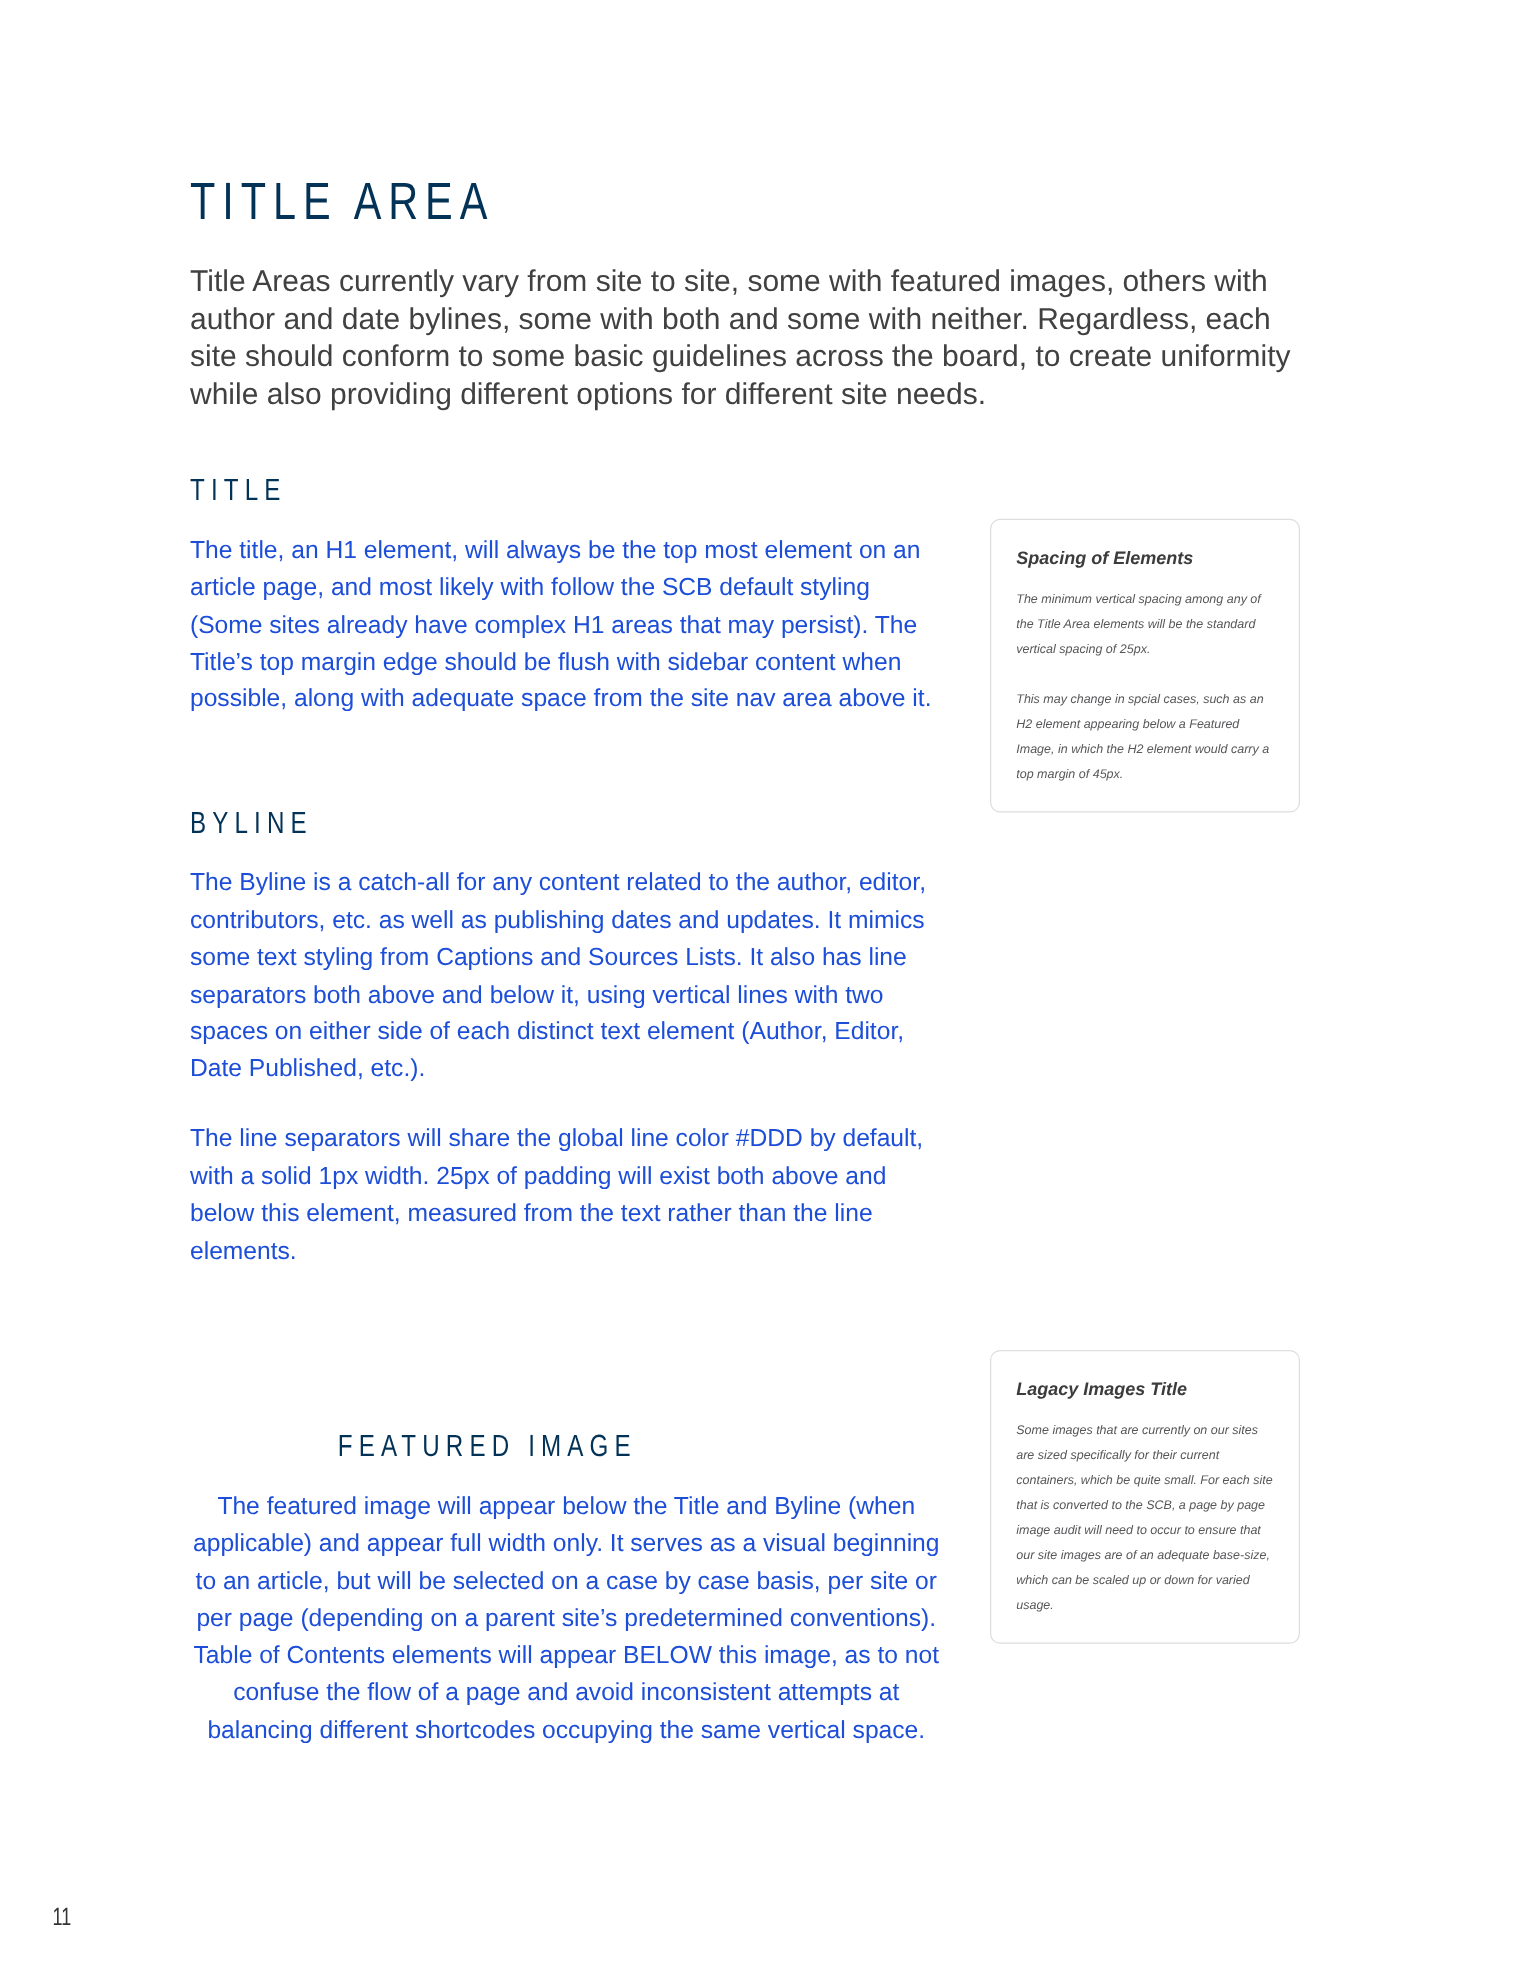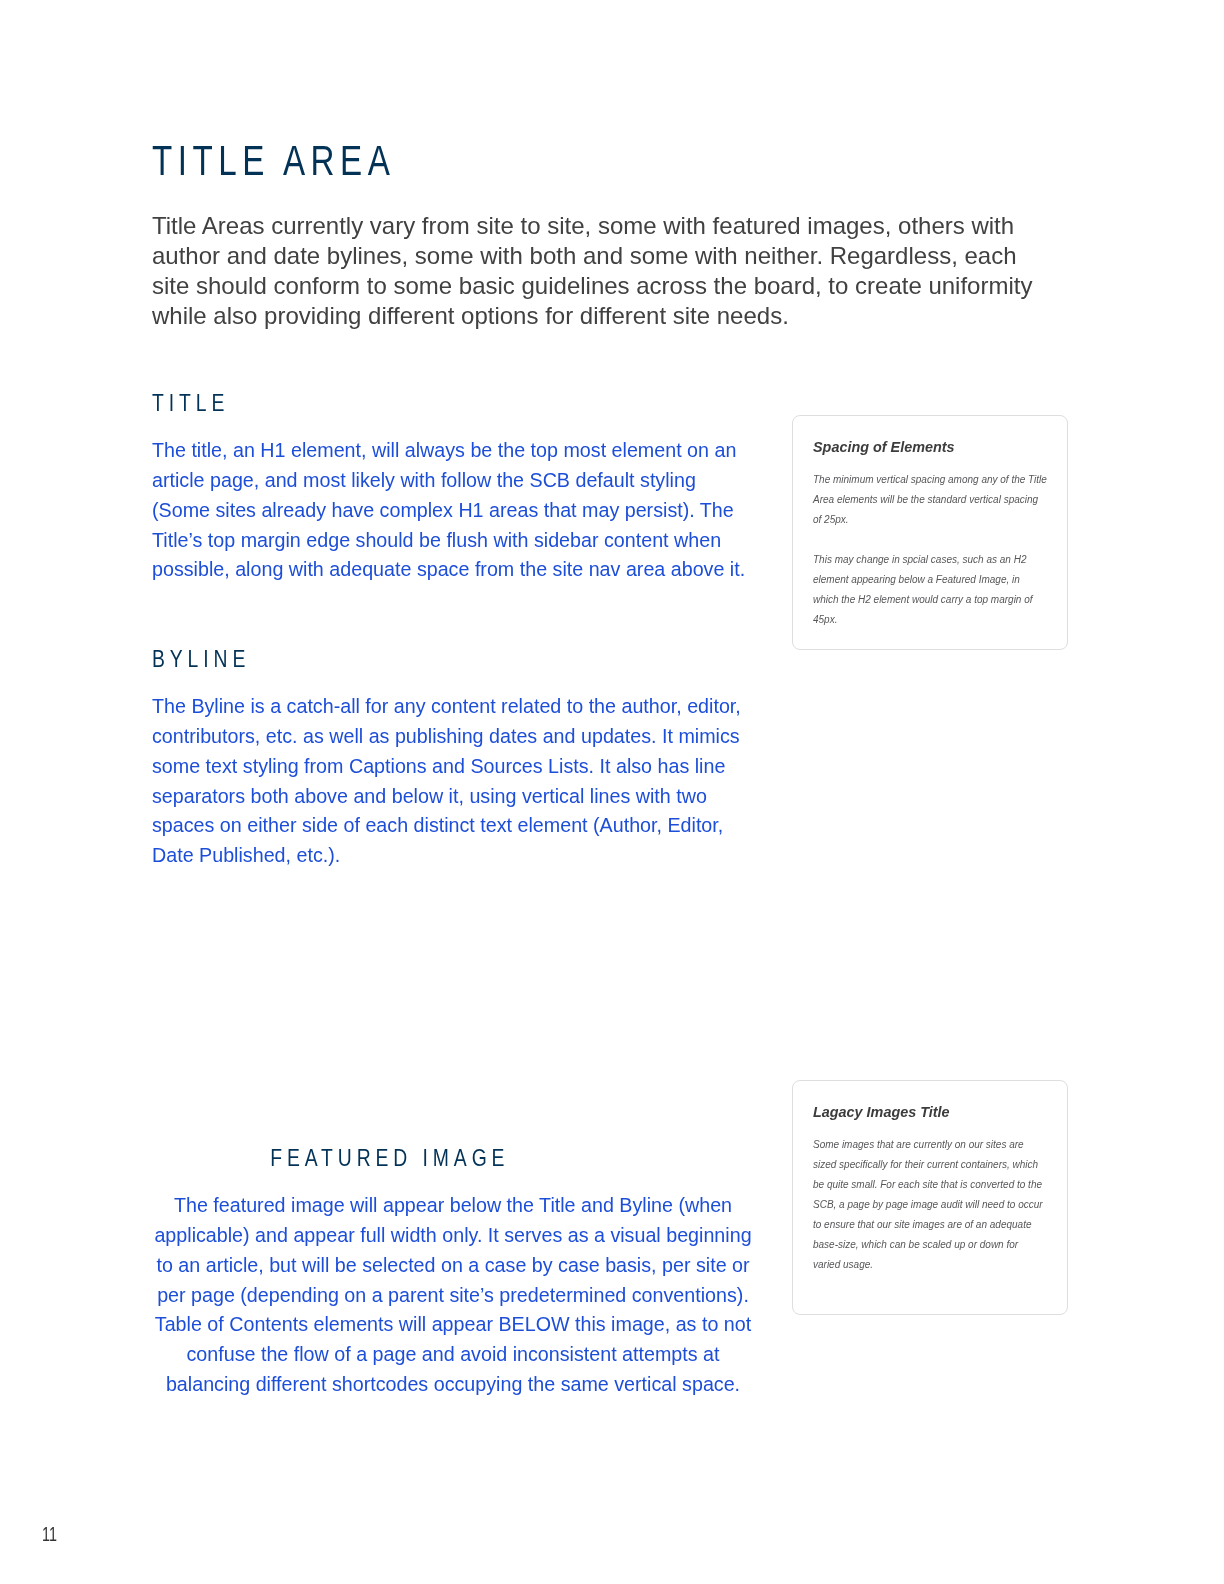--- a/index.html
+++ b/index.html
@@ -47,21 +47,21 @@
   }
   .sec p {
     margin: 21px 0 0 0;
     font-size: 19.7px; font-weight: 400;
     line-height: 29.85px;
     color: #1d4ed8;
   }
   .sec p + p { margin-top: 26.4px; }
 
   .note {
-    position: absolute; left: 792px; width: 276px; height: 235px;
+    position: absolute; left: 792px; width: 248px; height: 235px;
     border: 1px solid #dedede;
     border-radius: 8px;
     padding: 22px 20px 20px 20px;
     box-sizing: border-box;
     background: #fff;
   }
   .note h3 {
     margin: 0;
     font-size: 14.4px; font-weight: 700; font-style: italic;
     color: #3c3c3c; line-height: 18px;
@@ -81,28 +81,29 @@
   }
 </style>
 </head>
 <body>
 
 <div class="page">
   <h1 class="page-title">TITLE AREA</h1>
 
   <p class="intro">Title Areas currently vary from site to site, some with featured images, others with author and date bylines, some with both and some with neither. Regardless, each site should conform to some basic guidelines across the board, to create uniformity while also providing different options for different site needs.</p>
 
-  <div class="sec" style="top:391px;">
+  <div class="sec" style="top:381px;">
     <h2>TITLE</h2>
     <p>The title, an H1 element, will always be the top most element on an article page, and most likely with follow the SCB default styling (Some sites already have complex H1 areas that may persist). The Title’s top margin edge should be flush with sidebar content when possible, along with adequate space from the site nav area above it.</p>
   </div>
 
   <div class="sec" style="top:647px;">
     <h2>BYLINE</h2>
     <p>The Byline is a catch-all for any content related to the author, editor, contributors, etc. as well as publishing dates and updates. It mimics some text styling from Captions and Sources Lists. It also has line separators both above and below it, using vertical lines with two spaces on either side of each distinct text element (Author, Editor, Date Published, etc.).</p>
+    <p>The line separators will share the global line color #DDD by default, with a solid 1px width. 25px of padding will exist both above and below this element, measured from the text rather than the line elements.</p>
   </div>
 
   <div class="sec" style="top:1146px;text-align:center;">
     <h2>FEATURED IMAGE</h2>
     <p>The featured image will appear below the Title and Byline (when applicable) and appear full width only. It serves as a visual beginning to an article, but will be selected on a case by case basis, per site or per page (depending on a parent site’s predetermined conventions). Table of Contents elements will appear BELOW this image, as to not confuse the flow of a page and avoid inconsistent attempts at balancing different shortcodes occupying the same vertical space.</p>
   </div>
 
   <aside class="note" style="top:415px;">
     <h3>Spacing of Elements</h3>
     <p>The minimum vertical spacing among any of the Title Area elements will be the standard vertical spacing of 25px.</p>

